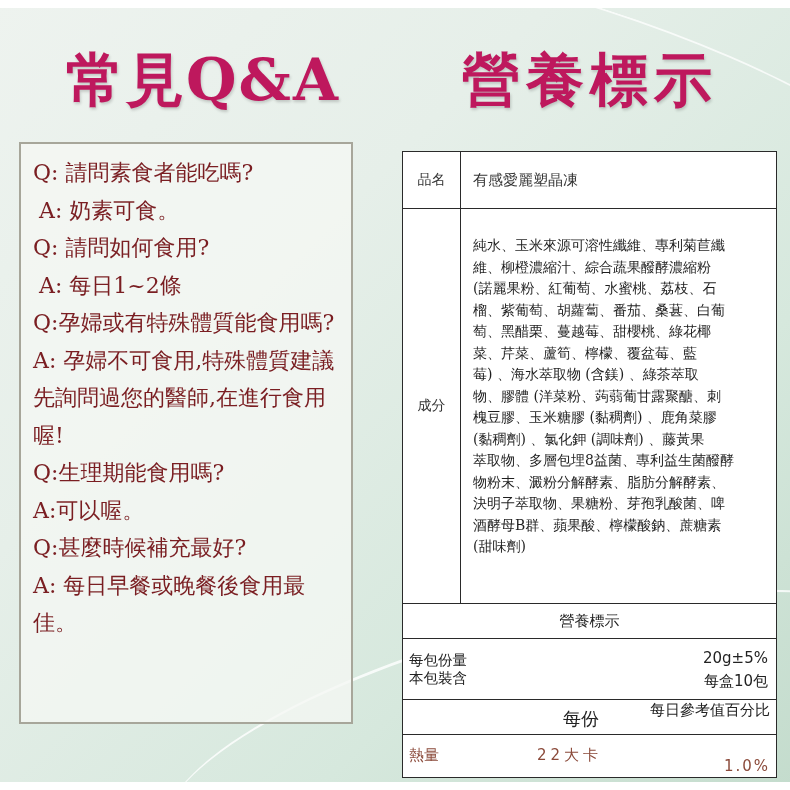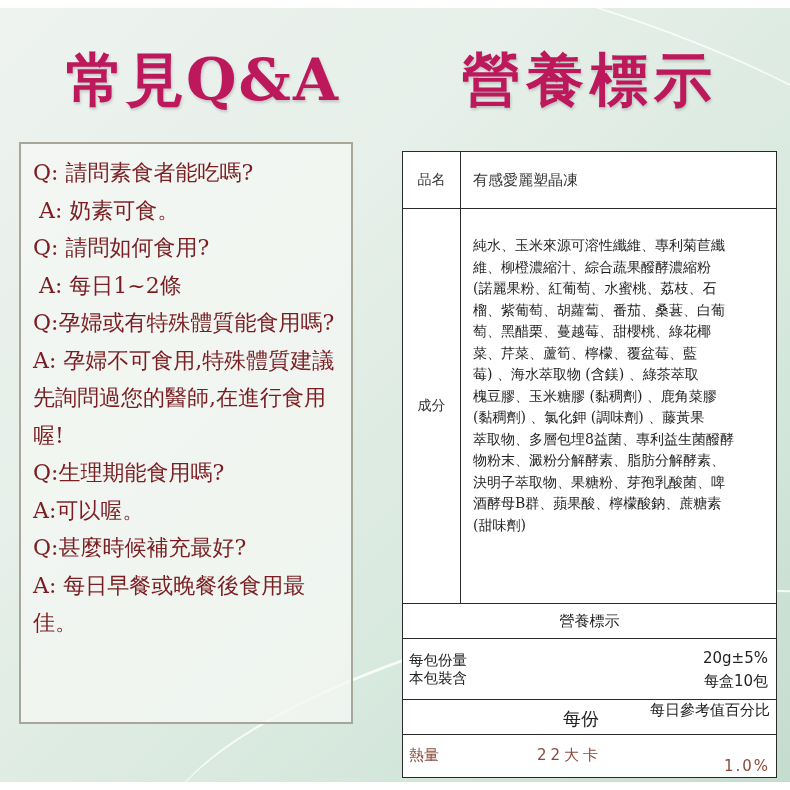--- a/index.html
+++ b/index.html
@@ -129,20 +129,21 @@
   <div class="row row-ingr">
     <div class="label-col">成分</div>
     <div class="value-col">
       <div class="ingr-line">純水、玉米來源可溶性纖維、專利菊苣纖</div>
       <div class="ingr-line">維、柳橙濃縮汁、綜合蔬果醱酵濃縮粉</div>
       <div class="ingr-line"> (諾麗果粉、紅葡萄、水蜜桃、荔枝、石</div>
       <div class="ingr-line">榴、紫葡萄、胡蘿蔔、番茄、桑葚、白葡</div>
       <div class="ingr-line">萄、黑醋栗、蔓越莓、甜櫻桃、綠花椰</div>
       <div class="ingr-line">菜、芹菜、蘆筍、檸檬、覆盆莓、藍</div>
       <div class="ingr-line">莓) 、海水萃取物 (含鎂) 、綠茶萃取</div>
+      <div class="ingr-line">物、膠體 (洋菜粉、蒟蒻葡甘露聚醣、刺</div>
       <div class="ingr-line">槐豆膠、玉米糖膠 (黏稠劑) 、鹿角菜膠</div>
       <div class="ingr-line"> (黏稠劑) 、氯化鉀 (調味劑) 、藤黃果</div>
       <div class="ingr-line">萃取物、多層包埋8益菌、專利益生菌醱酵</div>
       <div class="ingr-line">物粉末、澱粉分解酵素、脂肪分解酵素、</div>
       <div class="ingr-line">決明子萃取物、果糖粉、芽孢乳酸菌、啤</div>
       <div class="ingr-line">酒酵母B群、蘋果酸、檸檬酸鈉、蔗糖素</div>
       <div class="ingr-line"> (甜味劑)</div>
     </div>
   </div>
 

